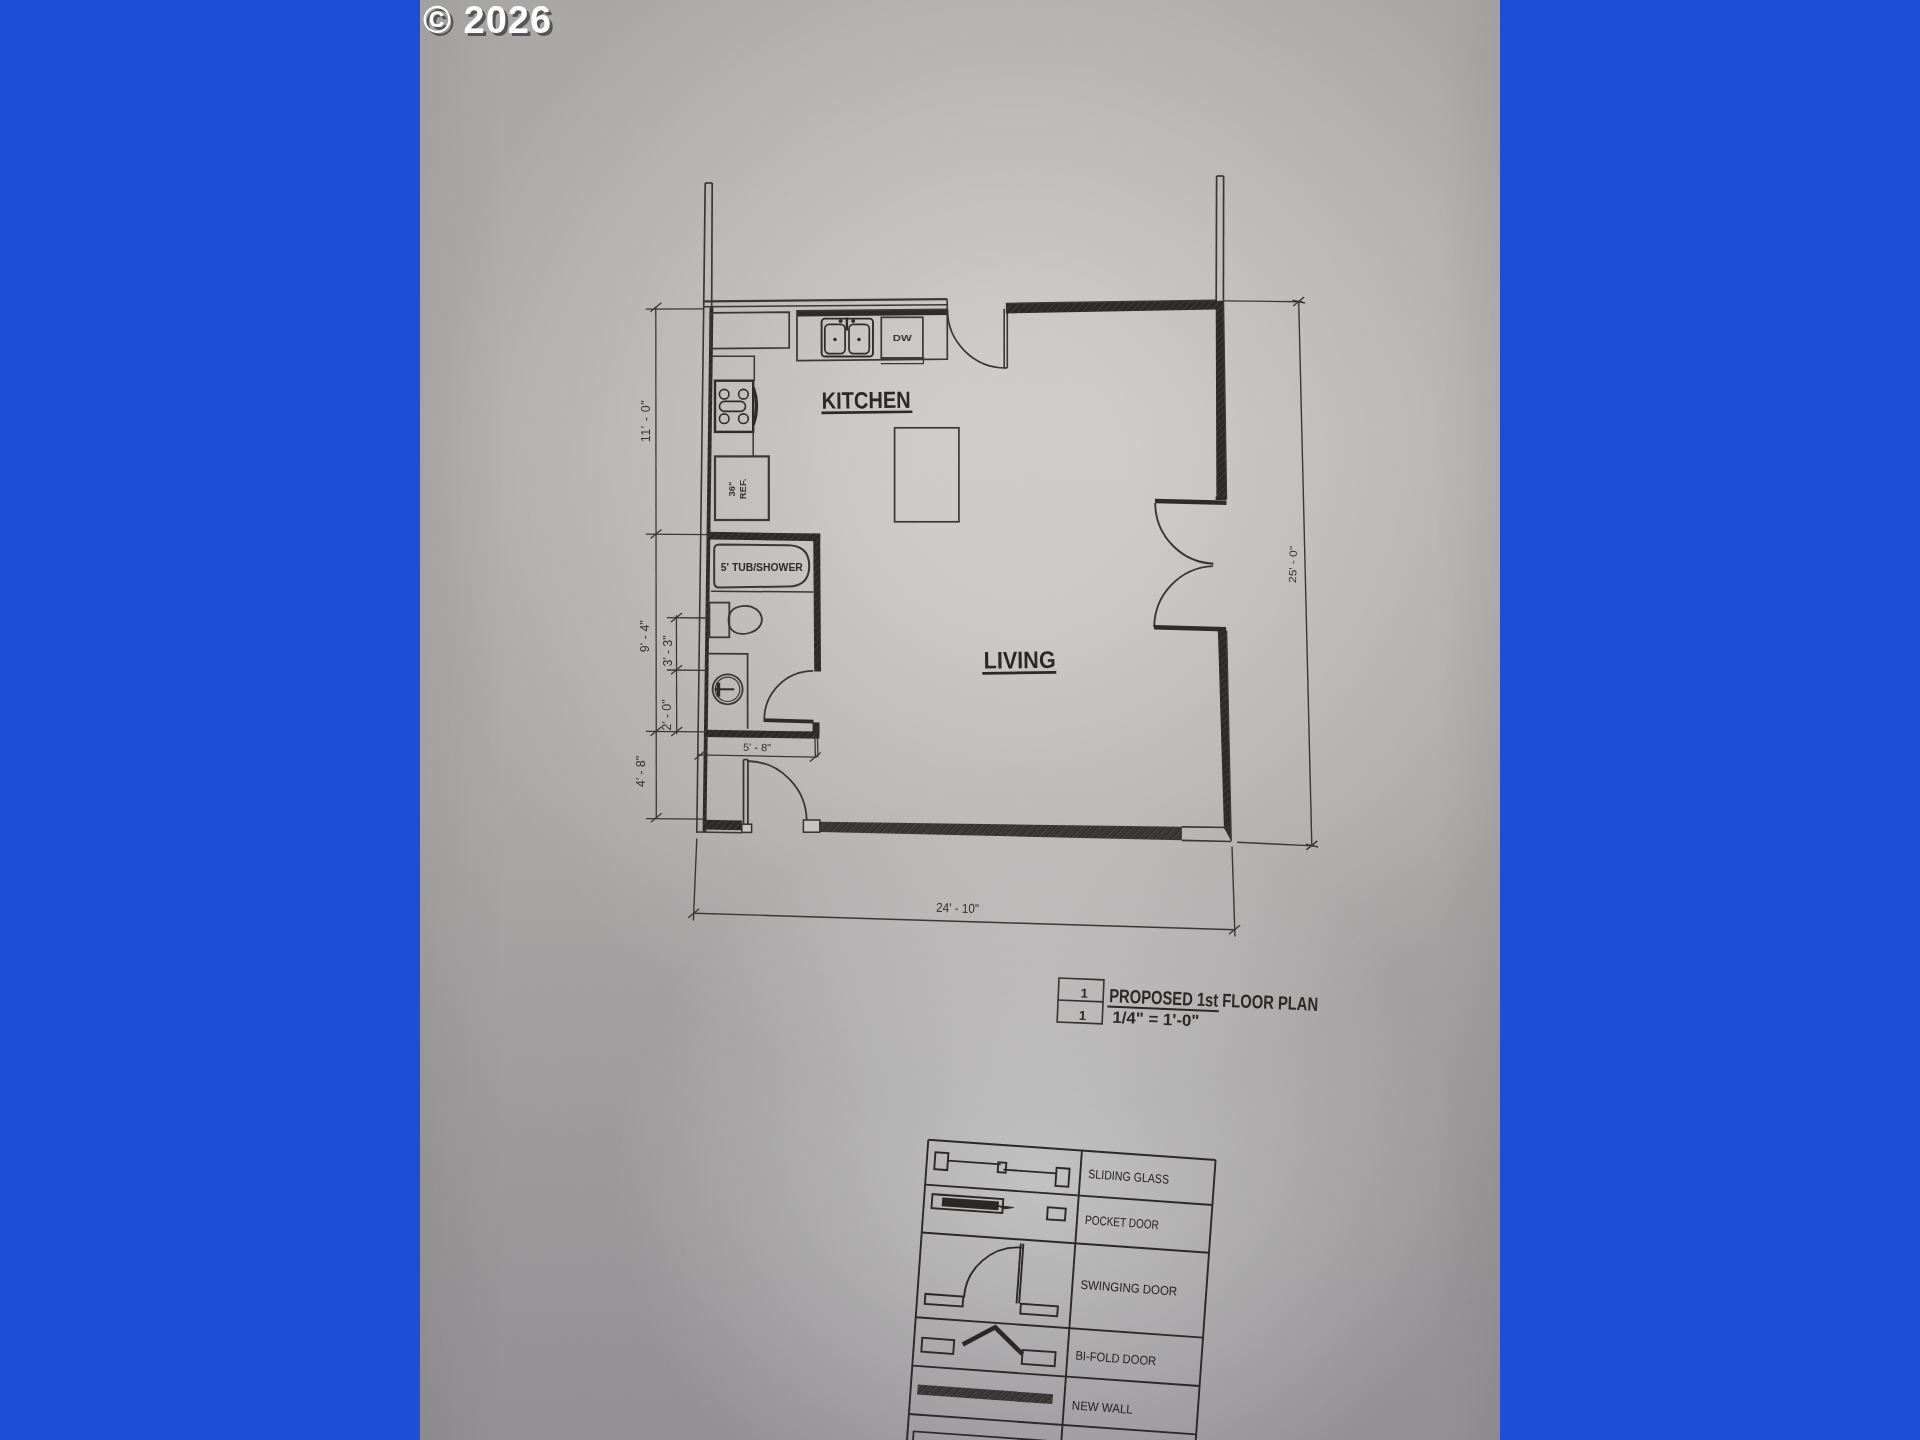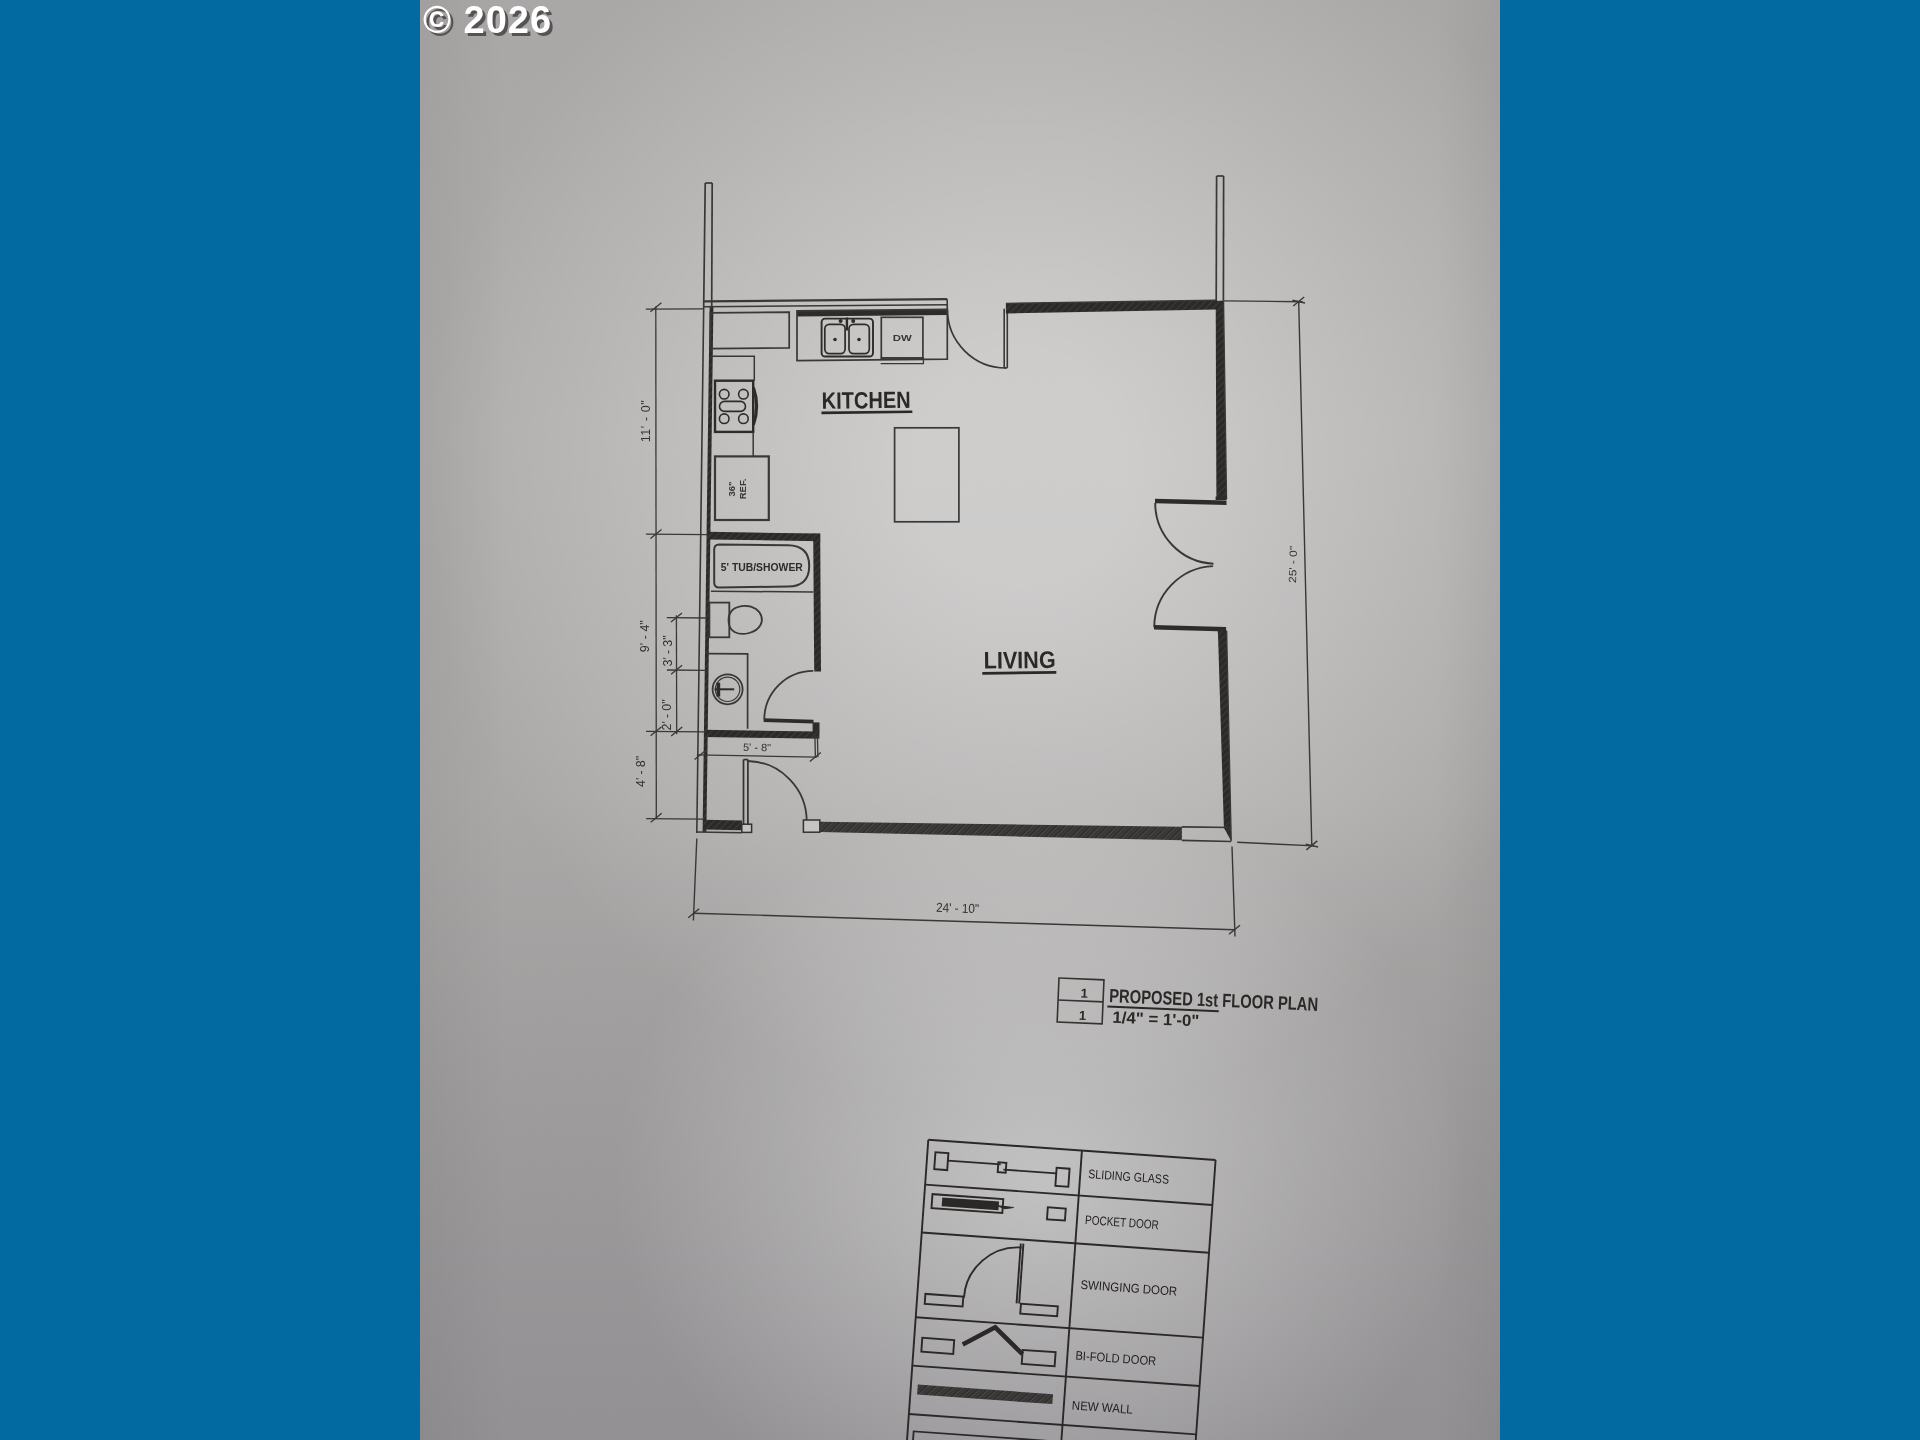--- a/index.html
+++ b/index.html
@@ -1,16 +1,16 @@
 <!DOCTYPE html>
 <html><head>
 <meta charset="utf-8">
 <style>
   html,body{margin:0;padding:0;background:#ffffff;}
-  #canvas{position:relative;width:1920px;height:1440px;overflow:hidden;background:#0369a1;
+  #canvas{position:relative;width:1920px;height:1440px;overflow:hidden;background:#1d4ed8;
     font-family:"Liberation Sans", sans-serif;}
   #photo{position:absolute;left:420px;top:0;width:1080px;height:1440px;
     background:
       linear-gradient(90deg, rgba(0,0,0,0.05), rgba(0,0,0,0) 8%),
       linear-gradient(270deg, rgba(0,0,0,0.05), rgba(0,0,0,0) 6%),
       radial-gradient(ellipse 700px 760px at 600px 470px, rgba(255,255,255,0.42) 15%, rgba(255,255,255,0) 85%),
       radial-gradient(ellipse 520px 470px at 620px 1180px, rgba(255,255,255,0.42), rgba(255,255,255,0) 82%),
       linear-gradient(180deg,#a8a6a4 0%, #aeacaa 30%, #a9a7a6 55%, #9c9a9a 75%, #8f8d90 100%);}
   #grain{position:absolute;left:420px;top:0;width:1080px;height:1440px;opacity:0.5;}
   #copy{position:absolute;left:423px;top:-1px;color:#ffffff;font-weight:bold;font-size:38px;

